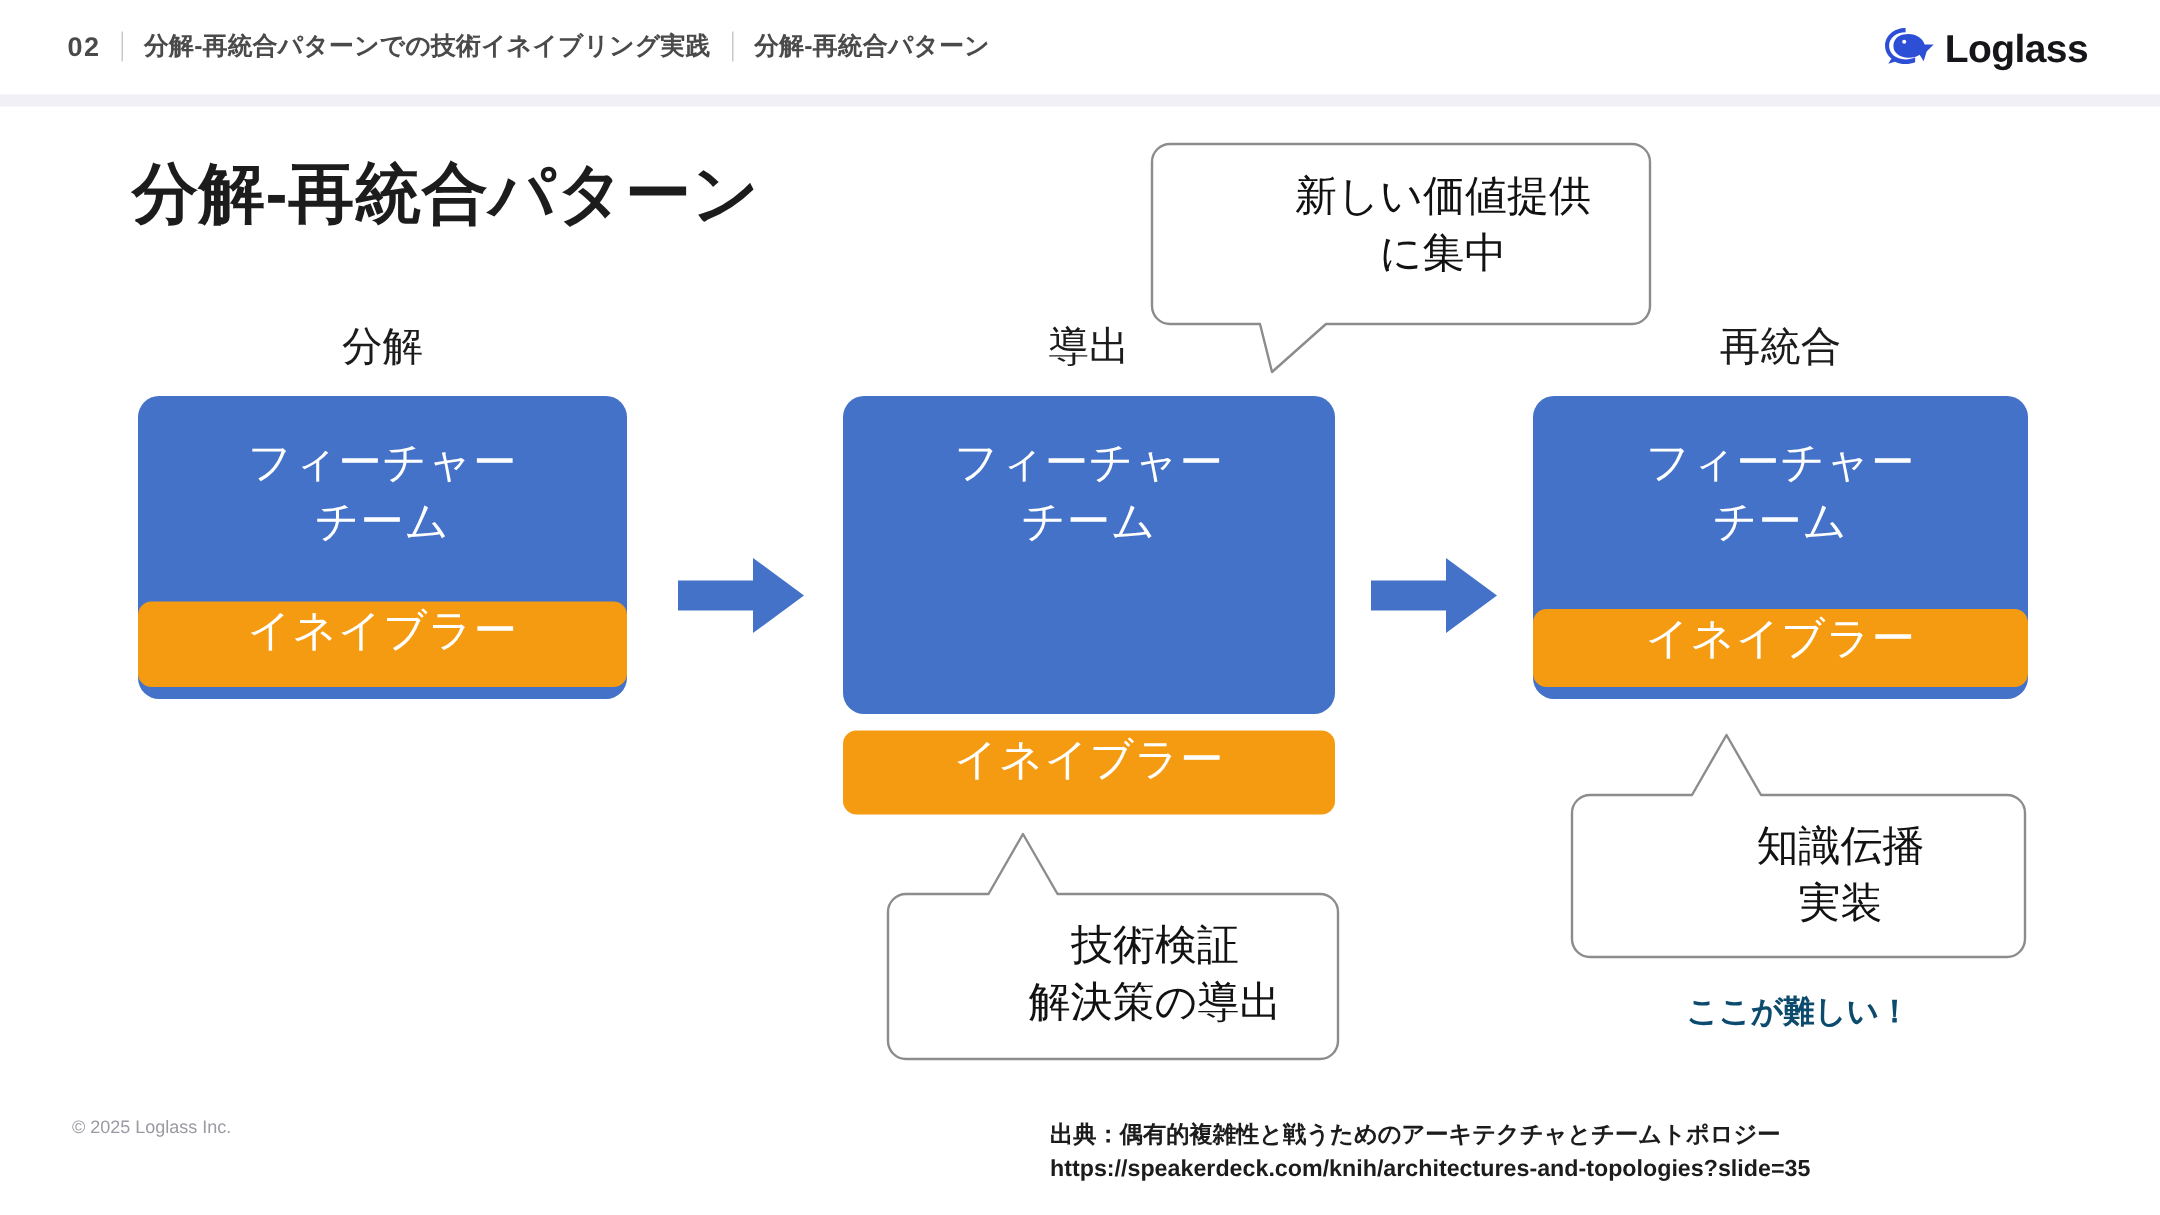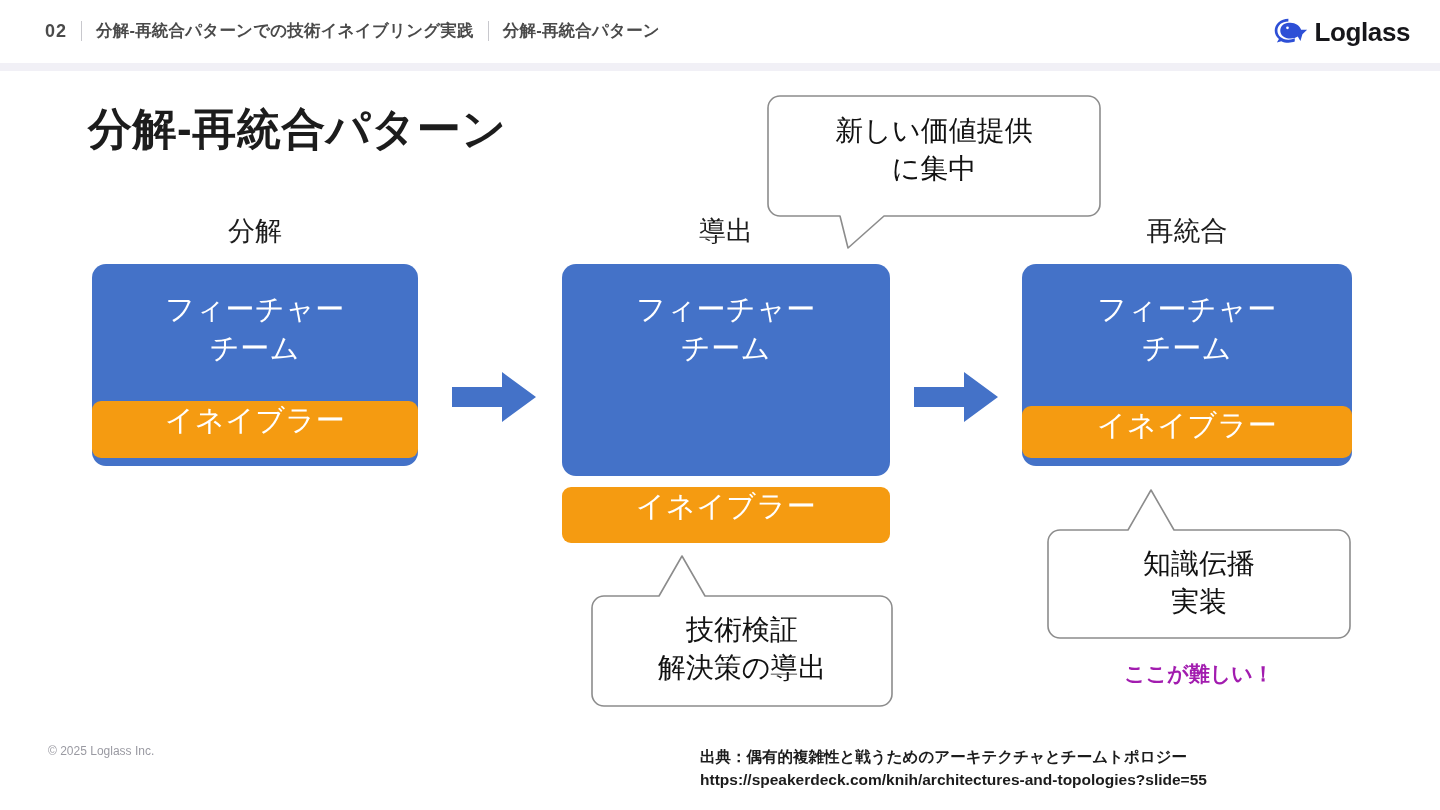--- a/index.html
+++ b/index.html
@@ -63,21 +63,21 @@
     left: 0;
     top: 63px;
     width: 1440px;
     height: 8px;
     background: #f1f0f6;
   }
 
   
   .logo {
     position: absolute;
-    right: 30px;
+    right: 48px;
     top: 16px;
     display: flex;
     align-items: center;
     gap: 7px;
     text-align: center;
   }
   .logo-mark { width: 36px; height: 32px; display: block; }
   .logo-text {
     font-size: 26px;
     font-weight: bold;
@@ -153,28 +153,29 @@
   .callout svg { display: block; overflow: visible; }
   .callout-text {
     position: absolute;
     left: 0;
     width: 100%;
     text-align: center;
     color: #121212;
     font-size: 28px;
     line-height: 1.36;
     white-space: pre-line;
+    padding-left: 28px;
   }
 
   
   .red-note {
     position: absolute;
     font-size: 21px;
     font-weight: bold;
-    color: #a21caf;
+    color: #0c4a6e;
     white-space: nowrap;
     text-align: center;
   }
 
   
   .source {
     position: absolute;
     left: 700px;
     top: 746px;
     font-size: 15.5px;
@@ -278,17 +279,17 @@
 
   <div class="callout" style="left:768px; top:96px; width:332px; height:152px;">
     <svg width="332" height="152" viewBox="0 0 332 152">
       <path d="M12 0 H320 a12 12 0 0 1 12 12 v96 a12 12 0 0 1 -12 12 H116 L80 152 L72 120 H12 a12 12 0 0 1 -12 -12 V12 a12 12 0 0 1 12 -12 Z" fill="#ffffff" stroke="#8c8c8c" stroke-width="1.6" stroke-linejoin="round"></path>
     </svg>
     <div class="callout-text" style="top:16px;">新しい価値提供
 に集中</div>
   </div>
 
   <div class="source">出典：偶有的複雑性と戦うためのアーキテクチャとチームトポロジー
-https://speakerdeck.com/knih/architectures-and-topologies?slide=55</div>
+https://speakerdeck.com/knih/architectures-and-topologies?slide=35</div>
 
   <div class="copyright">© 2025 Loglass Inc.</div>
 
 </div>
 
 </body></html>

